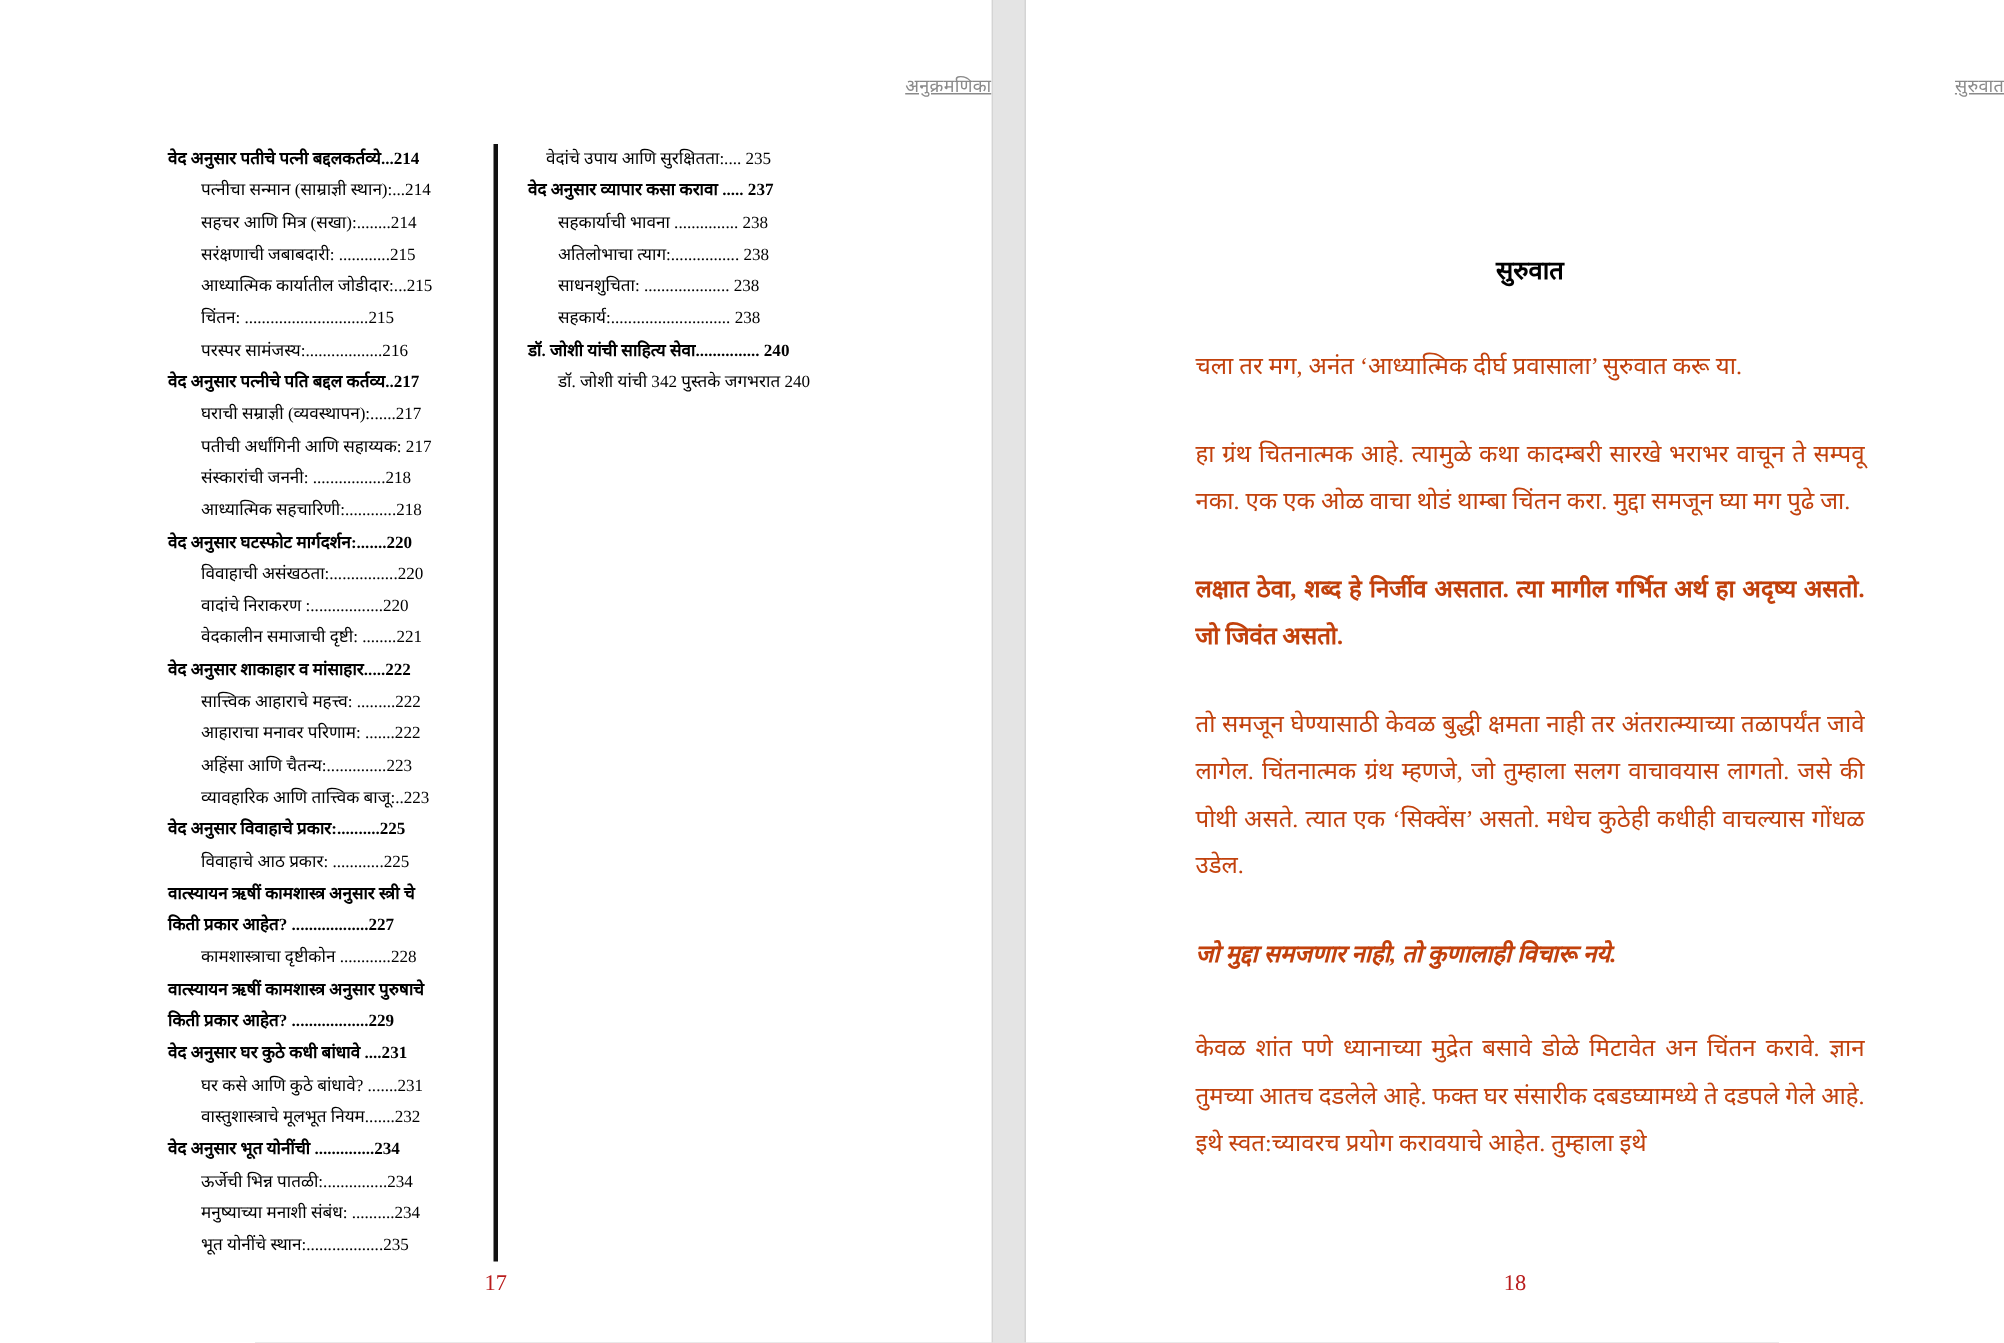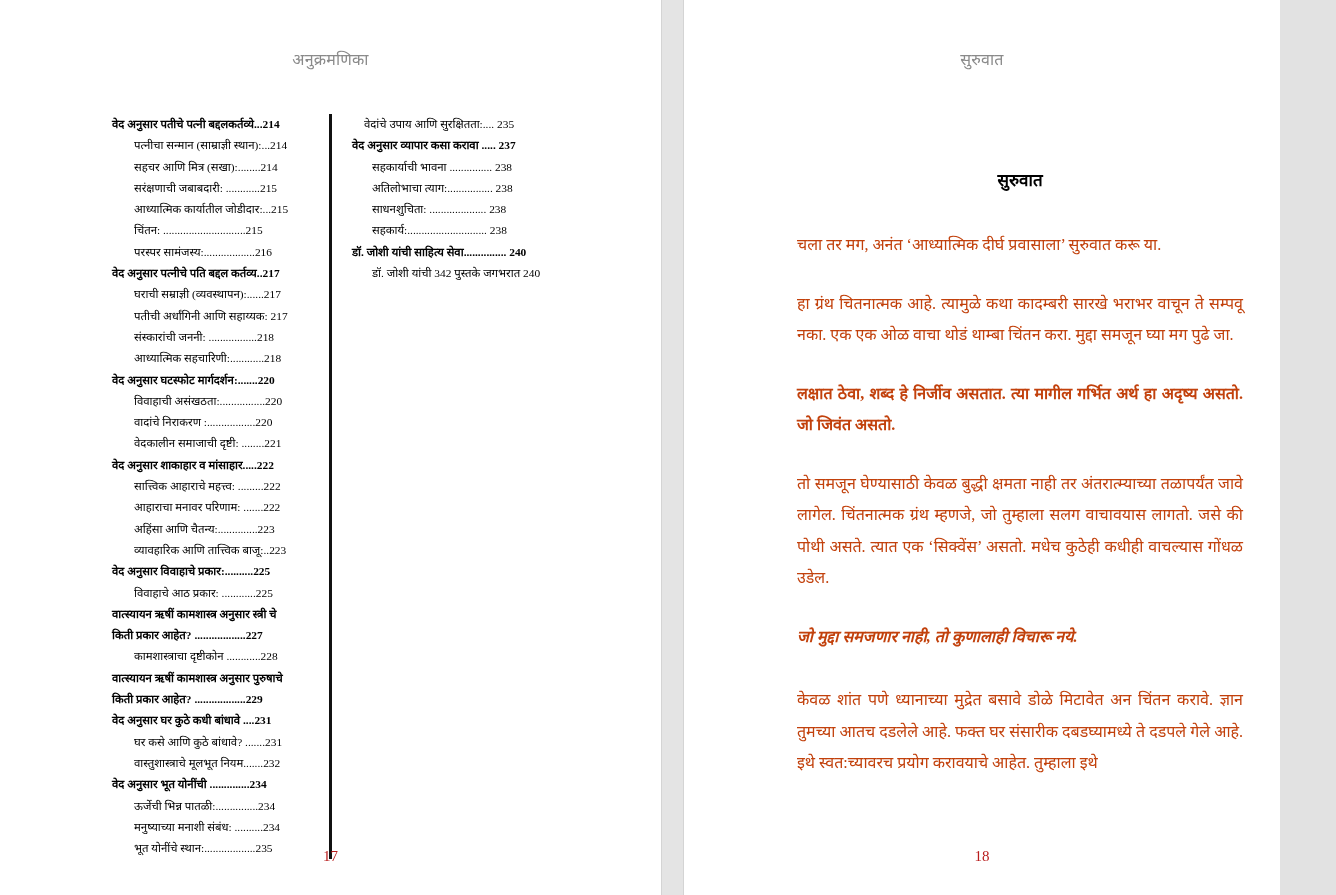--- a/index.html
+++ b/index.html
@@ -22,44 +22,45 @@
   }
   .page {
     background: #ffffff;
     position: relative;
     height: 895px;
     overflow: hidden;
   }
   .page-left  { width: 661px; }
   .gutter     { width: 23px; height: 895px; background: #e4e4e4;
                 border-left: 1px solid #d4d4d4; border-right: 1px solid #d4d4d4; }
-  .page-right { width: 596px; }
+  .page-right { width: 652px; }
 
   .running-head {
     position: absolute;
     top: 48px;
     left: 0; right: 0;
-    text-align: center;
-    font-size: 16px;
+    text-align: right;
+    font-size: 12px;
     color: #8a8a8a;
     letter-spacing: .2px;
+    text-decoration: underline;
   }
   .folio {
     position: absolute;
     bottom: 30px;
     left: 0; right: 0;
     text-align: center;
     font-size: 15px;
     color: #b91c1c;
   }
 
   
   .toc-wrap {
     position: absolute;
-    top: 114px;
+    top: 96px;
     left: 112px;
     width: 440px;
     display: flex;
   }
   .toc-col { width: 216px; }
   .toc-col-1 { padding-right: 0px; }
   .toc-rule {
     width: 3px;
     background: #111;
     margin: 0 14px 0 2px;

